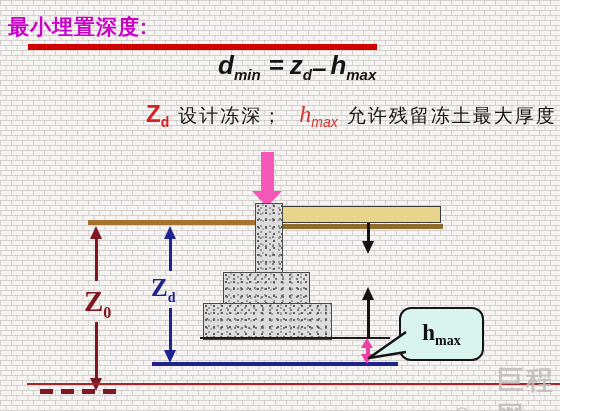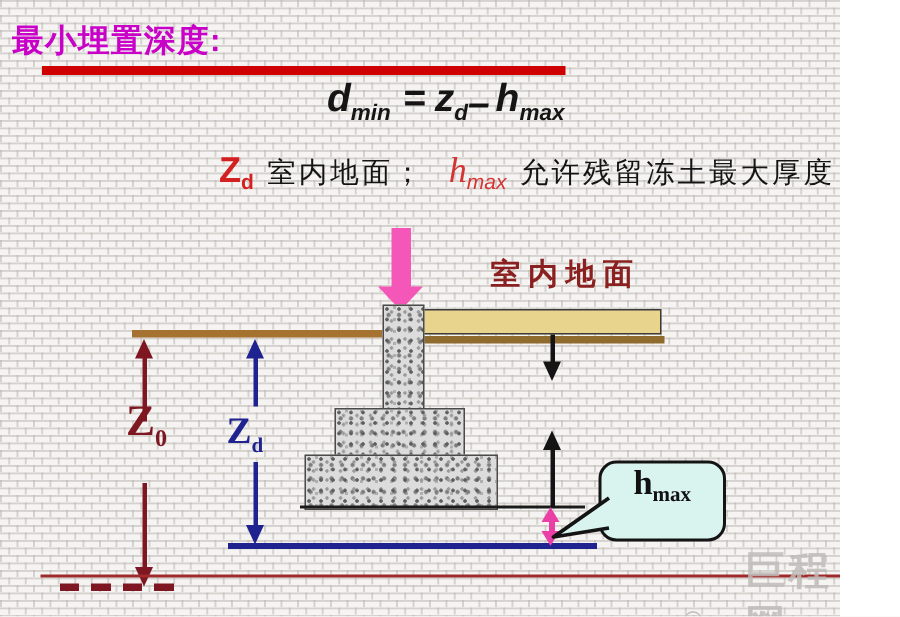--- a/index.html
+++ b/index.html
@@ -54,21 +54,21 @@
   .base-line{left:200px;top:337px;width:190px;height:2px;background:#1A1A1A;}
 
   
   .load-shaft{left:261px;top:152px;width:13px;height:40px;background:#F457B8;}
   .load-head{left:252px;top:191px;border-left:15px solid transparent;border-right:15px solid transparent;border-top:16px solid #F457B8;}
 
   
   .c-z0{color:#7E1722;}
   .z0-tri-up{left:90px;top:226px;border-left:6px solid transparent;border-right:6px solid transparent;border-bottom:13px solid #7E1722;}
   .z0-shaft-up{left:95px;top:237px;width:3px;height:44px;background:#7E1722;}
-  .z0-label{left:84px;top:265px;font-weight:bold;font-size:29px;}
+  .z0-label{left:84px;top:285px;font-weight:bold;font-size:29px;}
   .z0-label .sub{font-size:16px;font-weight:bold;vertical-align:-7px;}
   .z0-shaft-dn{left:95px;top:322px;width:3px;height:58px;background:#7E1722;}
   .z0-tri-dn{left:90px;top:378px;border-left:6px solid transparent;border-right:6px solid transparent;border-top:13px solid #7E1722;}
 
   
   .c-zd{color:#1F2390;}
   .zd-tri-up{left:164px;top:226px;border-left:6px solid transparent;border-right:6px solid transparent;border-bottom:13px solid #1F2390;}
   .zd-shaft-up{left:169px;top:237px;width:3px;height:34px;background:#1F2390;}
   .zd-label{left:151px;top:274px;font-weight:bold;font-size:25px;}
   .zd-label .sub{font-size:14px;font-weight:bold;vertical-align:-6px;}
@@ -84,21 +84,21 @@
   .dmin-tri-bot{left:362px;top:287px;border-left:6px solid transparent;border-right:6px solid transparent;border-bottom:13px solid #141414;}
   .dmin-shaft-bot{left:367px;top:298px;width:3px;height:40px;background:#141414;}
 
   
   .hx-tri-up{left:361px;top:338px;border-left:6px solid transparent;border-right:6px solid transparent;border-bottom:10px solid #EA3FA5;}
   .hx-shaft{left:366px;top:346px;width:4px;height:10px;background:#EA3FA5;}
   .hx-tri-dn{left:361px;top:354px;border-left:6px solid transparent;border-right:6px solid transparent;border-top:10px solid #EA3FA5;}
 
   
   .callout{left:399px;top:307px;width:81px;height:50px;background:#D9F3EF;border:2px solid #141414;border-radius:12px;
-           display:flex;justify-content:center;z-index:3;}
+           display:flex;align-items:center;justify-content:center;z-index:3;}
   .callout-label{font-weight:bold;font-size:23px;color:#111;font-family:"Liberation Serif",serif;}
   .callout-label .sub{font-size:14px;font-weight:bold;vertical-align:-5px;}
   .callout-tail{left:364px;top:328px;z-index:4;}
 
   
   .freeze-line{left:27px;top:383px;width:551px;height:2px;background:#9E2B2B;z-index:1;}
   .freeze-dashes{left:40px;top:389px;width:80px;height:5px;
     background:repeating-linear-gradient(90deg,#7E1722 0 13px,transparent 13px 21px);}
 
   
@@ -111,27 +111,26 @@
 <div class="slide">
 
   <div class="abs title">最小埋置深度:</div>
   <div class="abs title-underline"></div>
 
   <div class="abs formula">
     <span>d</span><span class="f-sub">min</span><span class="f-eq">=</span><span>z</span><span class="f-sub">d</span><span class="f-minus">–</span><span>h</span><span class="f-sub">max</span>
   </div>
 
   <div class="abs legend">
-    <span class="lg-zd">Z</span><span class="lg-zd-sub">d</span><span class="lg-txt">室内地面；</span><span class="lg-hm">h</span><span class="lg-hm-sub">max</span><span class="lg-txt">允许残留冻土最大厚度</span>
+    <span class="lg-zd">Z</span><span class="lg-zd-sub">d</span><span class="lg-txt">设计冻深；</span><span class="lg-hm">h</span><span class="lg-hm-sub">max</span><span class="lg-txt">允许残留冻土最大厚度</span>
   </div>
 
   <div class="abs load-shaft"></div>
   <div class="tri load-head"></div>
 
-  <div class="abs indoor-label">室内地面</div>
 
   <div class="abs ground-line"></div>
   <div class="abs floor-shadow"></div>
   <div class="abs floor-slab"></div>
 
   <div class="abs granite col"></div>
   <div class="abs granite step2"></div>
   <div class="abs granite step1"></div>
   <div class="abs base-line"></div>
 

